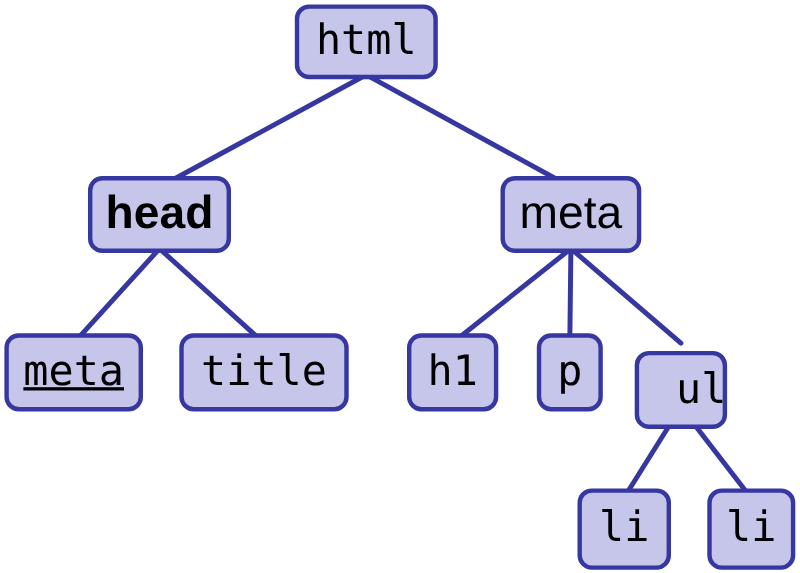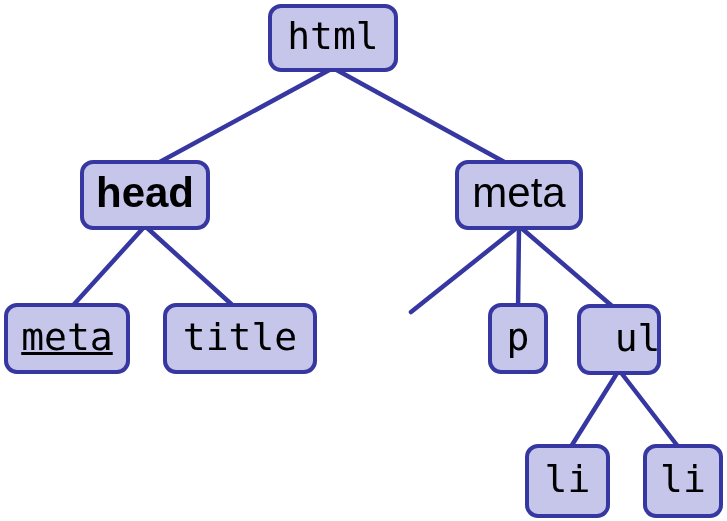--- a/index.html
+++ b/index.html
@@ -57,21 +57,21 @@
     font-size: 42px;
   }
   
   .n-html  { left: 268px; top:   4px; width: 130px; height: 68px; }
   .n-head  { left:  80px; top: 160px; width: 130px; height: 70px; font-weight: bold; }
   .n-body  { left: 455px; top: 160px; width: 128px; height: 70px; }
   .n-meta  { left:   4px; top: 303px; width: 126px; height: 71px; text-decoration: underline; }
   .n-title { left: 163px; top: 303px; width: 154px; height: 71px; }
   .n-h1    { left: 370px; top: 303px; width:  83px; height: 71px; }
   .n-p     { left: 488px; top: 303px; width:  60px; height: 71px; }
-  .n-ul    { left: 577px; top: 304px; width:  84px; height: 71px; padding-left: 37px; }
+  .n-ul    { left: 577px; top: 319px; width:  84px; height: 71px; padding-left: 37px; }
   .n-li1   { left: 525px; top: 444px; width:  85px; height: 74px; }
   .n-li2   { left: 643px; top: 444px; width:  80px; height: 74px; }
 </style>
 </head>
 <body>
 
 <div class="canvas">
 
   <svg class="edges-svg" viewBox="0 0 727 521">
     <line x1="333" y1="68" x2="145" y2="170"></line>
@@ -98,20 +98,23 @@
   </div>
 
   <div class="node mono n-meta">
     <span>meta</span>
   </div>
 
   <div class="node mono n-title">
     <span>title</span>
   </div>
 
+  <div class="node mono n-h1">
+    <span>h1</span>
+  </div>
 
   <div class="node mono n-p">
     <span>p</span>
   </div>
 
   <div class="node mono n-ul">
     <span>ul</span>
   </div>
 
   <div class="node mono n-li1">

